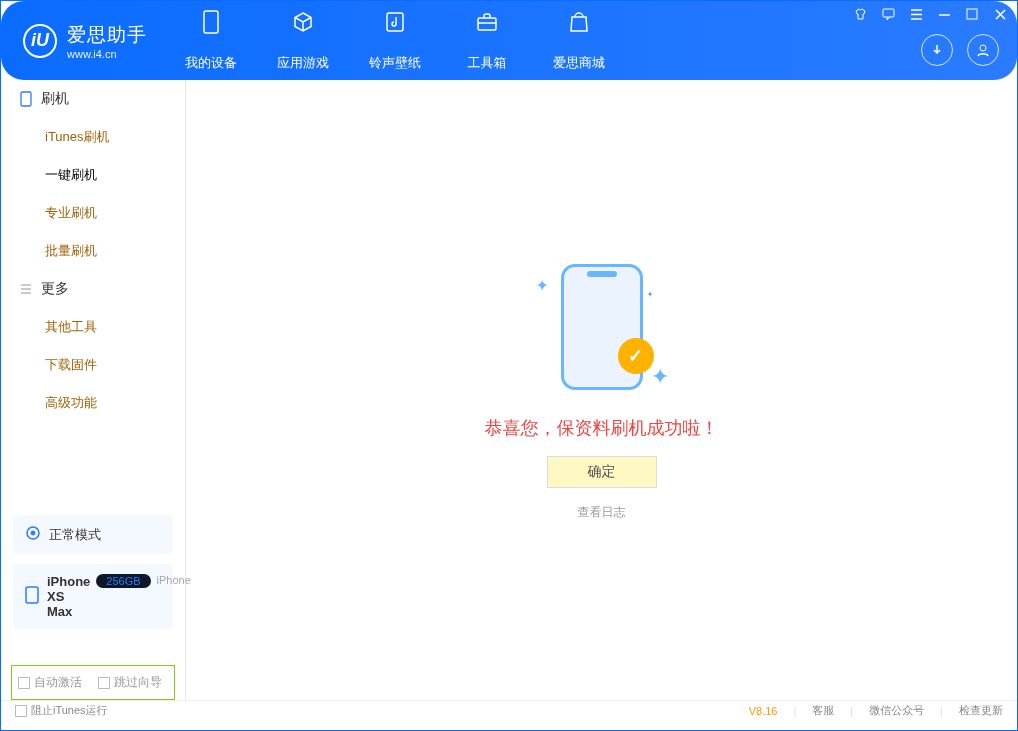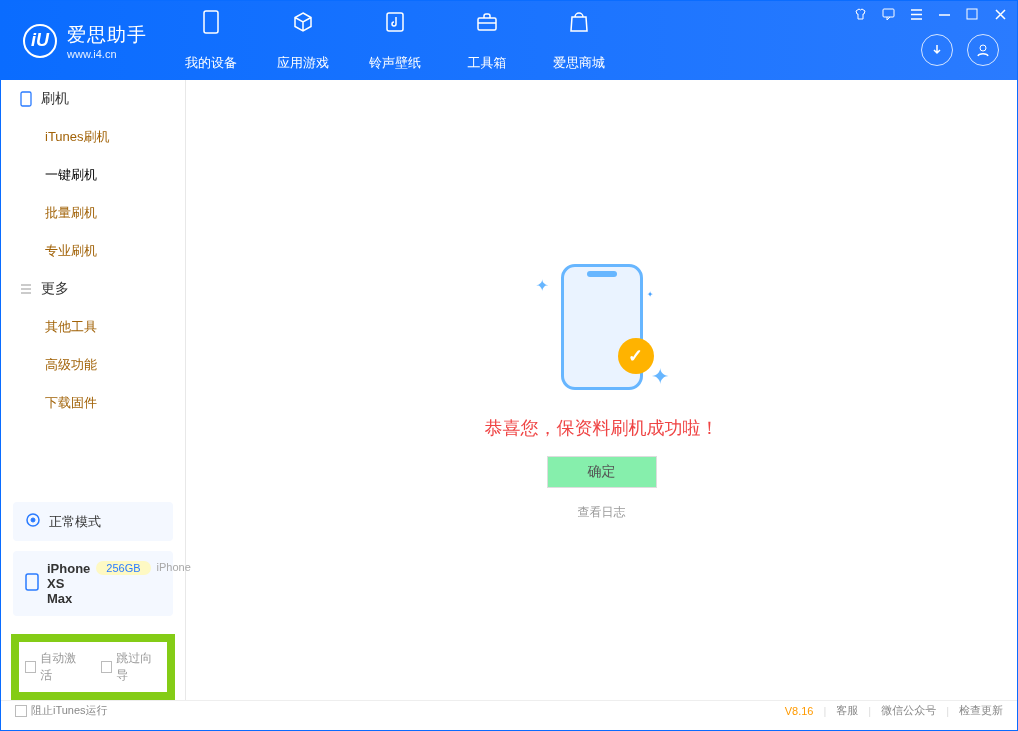--- a/index.html
+++ b/index.html
@@ -1,19 +1,19 @@
 <!DOCTYPE html>
 <html><head>
 <meta charset="utf-8">
 <style>
 * { margin: 0; padding: 0; box-sizing: border-box; font-family: "Microsoft YaHei", Arial, sans-serif; }
 body { background: #fff; width: 1018px; height: 731px; overflow: hidden; border: 1px solid #0a6cff; }
 
 
-.header { height: 79px; background: linear-gradient(90deg, #0a6cff 0%, #2a7bff 100%); display: flex; align-items: stretch; color: #fff; position: relative; }
+.header { height: 79px; background: linear-gradient(90deg, #0a6cff 0%, #2a7bff 100%); display: flex; align-items: stretch; color: #fff; position: relative; border-radius: 23px; }
 .logo-block { display: flex; align-items: center; padding: 0 18px 0 22px; gap: 10px; }
 .logo-circle { width: 34px; height: 34px; border: 2.5px solid #fff; border-radius: 50%; display: flex; align-items: center; justify-content: center; font-weight: bold; font-style: italic; font-size: 18px; }
 .logo-text .brand { font-size: 19px; font-weight: 500; letter-spacing: 1px; }
 .logo-text .url { font-size: 11px; opacity: .9; }
 
 .nav { display: flex; align-items: stretch; }
 .nav-item { width: 92px; display: flex; flex-direction: column; align-items: center; justify-content: center; gap: 20px; font-size: 13px; cursor: pointer; position: relative; }
 .nav-item.active { background: rgba(255,255,255,.12); }
 .nav-item.active::after { content:""; position:absolute; bottom:-1px; left:50%; transform:translateX(-50%); border:6px solid transparent; border-bottom-color:#fff; }
 .nav-icon { width: 24px; height: 24px; display:flex; align-items:center; justify-content:center; }
@@ -29,43 +29,43 @@
 .sidebar { width: 185px; border-right:1px solid #e8e8e8; display:flex; flex-direction:column; }
 .side-scroll { flex:1; overflow:auto; }
 .side-group-title { display:flex; align-items:center; gap:8px; padding:10px 18px; font-size:14px; color:#333; }
 .side-group-title .tiny-icon { width:14px; height:14px; display:flex; align-items:center; justify-content:center; }
 .side-sub { padding:10px 18px 10px 44px; font-size:13px; color:#a16207; cursor:pointer; }
 .side-sub.active { color:#000000; }
 
 .device-boxes { padding:0 12px 12px; }
 .dev-card { background:#f4f8ff; border-radius:4px; padding:10px 12px; margin-top:10px; font-size:13px; color:#333; display:flex; align-items:center; gap:8px; }
 .dev-card.big { align-items:flex-start; gap:6px; }
-.badge { background:#fef9c3; color:#2a7bff; border-radius:10px; padding:1px 10px; font-size:11px; }
+.badge { background:#0f172a; color:#2a7bff; border-radius:10px; padding:1px 10px; font-size:11px; }
 .subtle { color:#a7a7a7; font-size:11px; }
 
-.check-row { border:8px solid #84cc16; margin:6px 10px 0; padding:8px 6px; display:flex; gap:16px; align-items:center; font-size:12px; color:#999; }
+.check-row { border:1px solid #84cc16; margin:24px 10px 0; padding:8px 6px; display:flex; gap:16px; align-items:center; font-size:12px; color:#999; }
 .chk { display:flex; align-items:center; gap:4px; cursor:pointer; }
 .chk-box { width:12px; height:12px; border:1px solid #bbb; }
 
 
 .main { flex:1; display:flex; flex-direction:column; align-items:center; justify-content:center; gap:16px; }
 .illus { position:relative; width:140px; height:140px; }
 .sparkle { position:absolute; color:#67b6ff; }
 .sparkle.tl { top:16px; left:4px; font-size:16px; }
 .sparkle.br { bottom:10px; right:2px; font-size:22px; }
 .sparkle.sm { top:30px; right:18px; font-size:8px; color:#4aa3ff; }
 .phone { width:82px; height:126px; border:3px solid #67b6ff; border-radius:14px; margin:0 auto; background:#eaf3ff; position:relative; top:4px; }
 .phone::before { content:""; position:absolute; top:4px; left:50%; transform:translateX(-50%); width:30px; height:6px; background:#67b6ff; border-radius:3px; }
 .check-badge { position:absolute; right:18px; bottom:26px; width:36px; height:36px; background:#ffb300; border-radius:50%; display:flex; align-items:center; justify-content:center; color:#fff; font-size:18px; font-weight:bold; }
 .success-msg { font-size:18px; color:#ef4444; }
-.ok-btn { border:1px solid #ddd; background:#86efac; padding:6px 40px; font-size:14px; cursor:pointer; color:#555; }
+.ok-btn { border:1px solid #ddd; background:#fef9c3; padding:6px 40px; font-size:14px; cursor:pointer; color:#555; }
 .log-link { font-size:12px; color:#999; cursor:pointer; }
 
 
-.footer { height:20px; border-top:1px solid #eee; display:flex; align-items:center; padding:0 14px; font-size:11px; color:#888; gap:10px; }
+.footer { height:20px; border-top:1px solid #eee; display:flex; align-items:center; padding:0 14px; font-size:11px; color:#888; gap:16px; }
 .footer .spacer { flex:1; }
 .footer .ver { color:#ff9a00; }
 .footer .fl { color:#888; cursor:pointer; }
 .footer .divider { color:#ddd; }
 </style>
 </head>
 <body>
 
 <div class="header">
   <div class="logo-block">
@@ -177,34 +177,34 @@
       <div class="side-group-title">
         <span class="tiny-icon">
             <svg width="12" height="16" viewBox="0 0 12 16" stroke="#2a7bff" fill="none">
               <rect x="1" y="1" width="10" height="14" rx="1.5" stroke-width="1.3"></rect>
             </svg>
           </span>
         <span>刷机</span>
       </div>
       <div class="side-sub">iTunes刷机</div>
       <div class="side-sub active">一键刷机</div>
+      <div class="side-sub">专业刷机</div>
       <div class="side-sub">批量刷机</div>
-      <div class="side-sub">专业刷机</div>
 
       <div class="side-group-title">
         <span class="tiny-icon">
             <svg width="12" height="12" viewBox="0 0 12 12" stroke="#bbb">
               <path d="M1 2h10M1 6h10M1 10h10" stroke-width="1.3"></path>
             </svg>
           </span>
         <span>更多</span>
       </div>
       <div class="side-sub">其他工具</div>
+      <div class="side-sub">下载固件</div>
       <div class="side-sub">高级功能</div>
-      <div class="side-sub">下载固件</div>
     </div>
 
     <div class="device-boxes">
       <div class="dev-card">
         <span><svg width="16" height="16" viewBox="0 0 16 16" fill="none" stroke="#2a7bff">
               <circle cx="8" cy="8" r="6" stroke-width="1.5"></circle>
               <circle cx="8" cy="8" r="2" fill="#2a7bff"></circle>
             </svg></span>
         <span>正常模式</span>
       </div>

